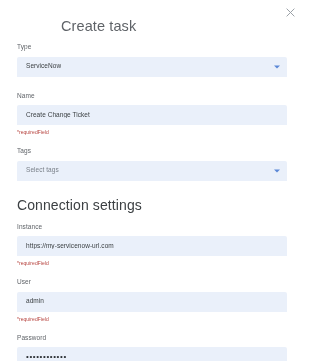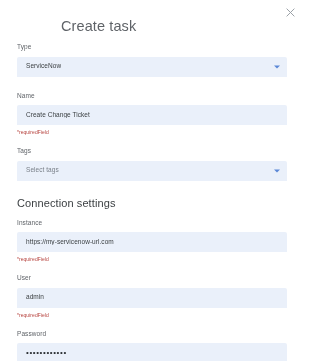--- a/index.html
+++ b/index.html
@@ -122,21 +122,21 @@
     line-height: 1;
     margin-top: 5px;
     letter-spacing: 0.05px;
     white-space: nowrap;
   }
 
   .spacer-sm { height: 13px; }
   .spacer-md { height: 16px; }
 
   .section-title {
-    font-size: 11px;
+    font-size: 14px;
     color: #3c4043;
     font-weight: 400;
     letter-spacing: 0.1px;
     margin: 0 0 11px 0;
     white-space: nowrap;
   }
 </style>
 </head>
 <body>
 

